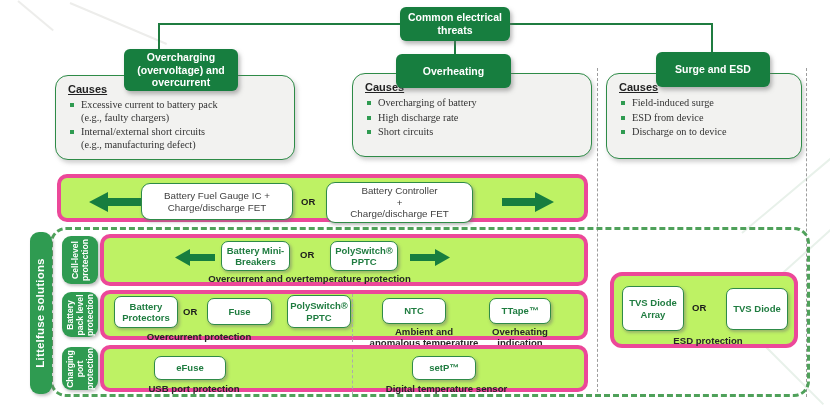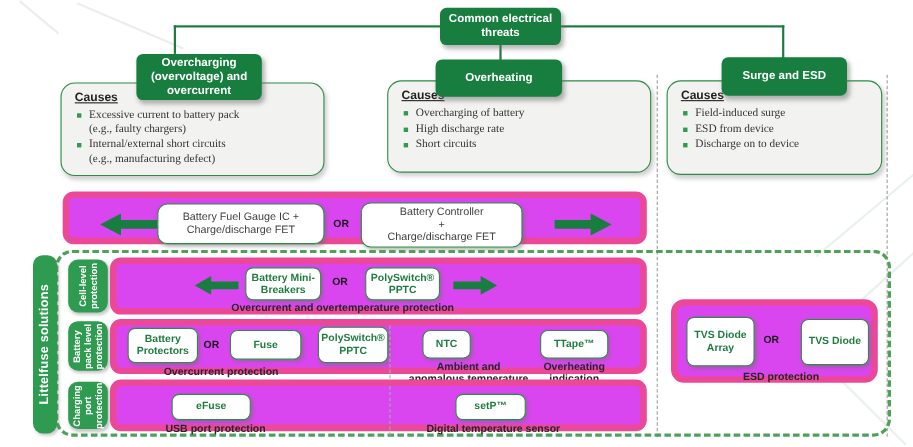--- a/index.html
+++ b/index.html
@@ -37,21 +37,21 @@
   .causes ul { list-style:none; margin-top:4px;font-family:Liberation Serif, serif; }
   .causes li {
     position:relative; padding-left:13px; font-size:10.3px; line-height:1.22;
     color:#333; white-space:pre-line; margin-top:2px;
   }
   .causes li::before {
     content:""; position:absolute; left:2px; top:4px; width:4px; height:4px; background:#2f9b51;
   }
 
   
-  .grow { background:#d946ef; border:6px solid #ec4899; border-radius:10px;text-decoration:underline; }
+  .grow { background:#bef264; border:4px solid #ec4899; border-radius:10px;text-decoration:underline; }
 
   
   .wbox {
     background:#fff; border:1.4px solid #2e8b47; border-radius:7px;
     color:#1f7c40; font-weight:bold; text-align:center;
     display:flex; align-items:center; justify-content:center;
     box-shadow:1.5px 2px 3px rgba(110,110,110,.45);
     font-size:9.5px; line-height:1.18;
   }
   .wbox.plain { color:#3f3f3f; font-weight:normal; font-size:9.8px; border-radius:9px; }
@@ -184,21 +184,21 @@
   </div>
   <div class="abs grow" style="left:100px;top:290px;width:488px;height:50px;z-index:2;">
     <div class="abs wbox ml" style="left:10px;top:2px;width:64px;height:32px;">Battery
 Protectors</div>
     <div class="abs or" style="left:79px;top:12px;">OR</div>
     <div class="abs wbox" style="left:103px;top:4px;width:65px;height:27px;">Fuse</div>
     <div class="abs wbox ml" style="left:183px;top:1px;width:64px;height:33px;">PolySwitch®
 PPTC</div>
     <div class="abs cap" style="left:0;top:37px;width:190px;">Overcurrent protection</div>
     <div class="abs rowdash" style="left:248px;top:0;height:48px;width:1px;"></div>
-    <div class="abs wbox" style="left:278px;top:4px;width:44px;height:26px;">NTC</div>
+    <div class="abs wbox" style="left:278px;top:4px;width:64px;height:26px;">NTC</div>
     <div class="abs cap ml" style="left:250px;top:32px;width:116px;margin-left:12px;">Ambient and
 anomalous temperature</div>
     <div class="abs wbox" style="left:385px;top:4px;width:62px;height:26px;">TTape™</div>
     <div class="abs cap ml" style="left:362px;top:32px;width:108px;">Overheating
 indication</div>
   </div>
 
   <div class="abs vbar" style="left:62px;top:347px;width:36px;height:43px;z-index:2;">
     <span class="vtxt" style="width:42px;">Charging
 port

